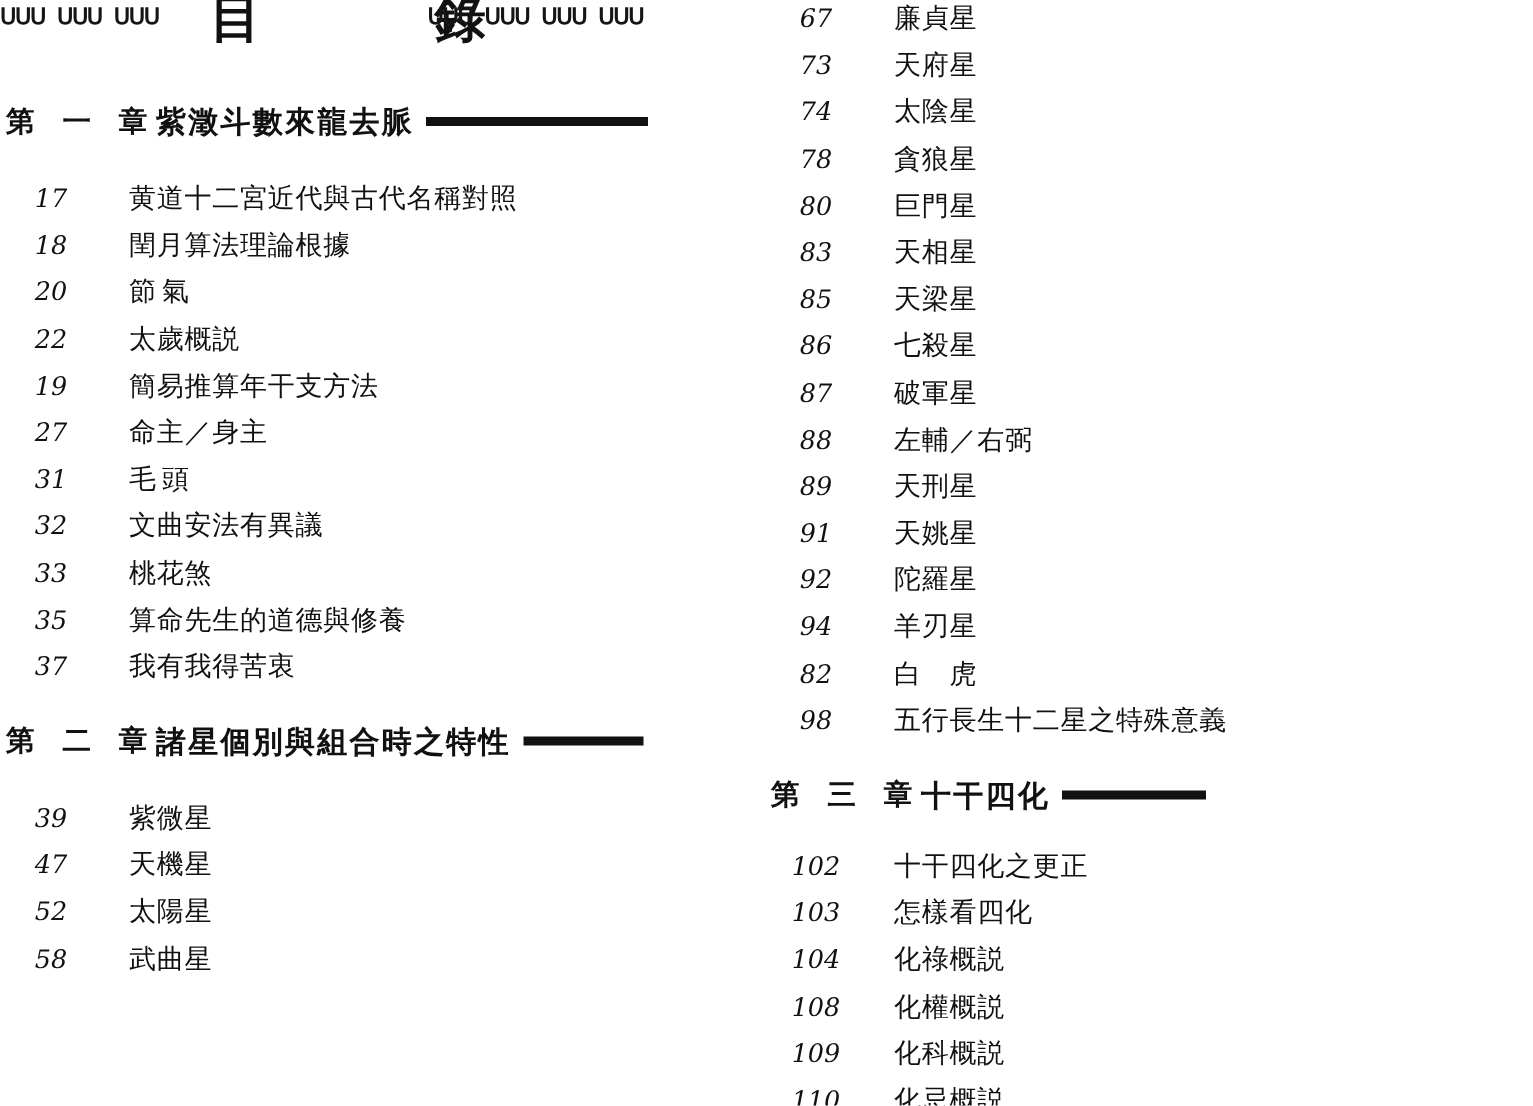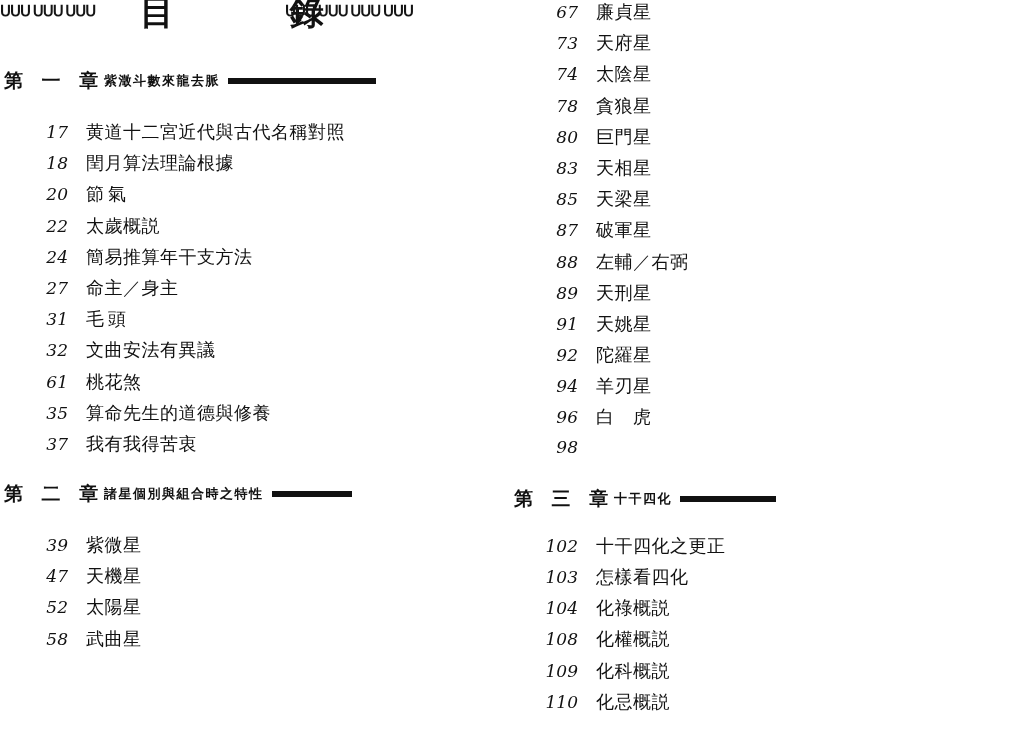--- a/index.html
+++ b/index.html
@@ -31,21 +31,21 @@
   .title-row {
     position: absolute;
     left: 0;
     top: 0;
     width: 500px;
     height: 40px;
   }
   .title-ornament {
     position: absolute;
     top: 2px;
-    font-family: Liberation Serif, serif;
+    font-family: Liberation Mono, monospace;
     font-size: 15px;
     letter-spacing: -1px;
     color: #151515;
     white-space: nowrap;
     font-weight: bold;
   }
   .title-ornament.left { left: 0px; }
   .title-ornament.right { left: 285px; }
   .title-text {
     position: absolute;
@@ -60,21 +60,21 @@
 
   
   .entry {
     position: relative;
     display: flex;
     align-items: baseline;
     height: 31.2px;
   }
   .entry .pg {
     width: 86px;
-    text-align: right;
+    text-align: center;
     padding-right: 18px;
     font-style: italic;
     font-size: 17px;
     font-family: "DejaVu Serif", "Liberation Serif", serif;
     box-sizing: border-box;
   }
   .entry .txt {
     font-size: 18px;
     letter-spacing: 0.5px;
     white-space: nowrap;
@@ -93,21 +93,21 @@
   .chapter .ch-label {
     width: 104px;
     font-size: 19px;
     letter-spacing: 6px;
     white-space: nowrap;
     padding-left: 4px;
     box-sizing: border-box;
     font-family: "DejaVu Serif", "Liberation Serif", serif;
   }
   .chapter .ch-title {
-    font-size: 13px;
+    font-size: 20px;
     letter-spacing: 1.5px;
     white-space: nowrap;
     font-family: Liberation Serif, serif;
     font-weight: bold;
   }
   .chapter .ch-rule {
     margin-left: 8px;
     height: 6px;
     background: #111111;
     flex: 0 0 auto;
@@ -158,37 +158,37 @@
       </div>
       <div class="entry wide-gap">
         <span class="pg">20</span>
         <span class="txt">節氣</span>
       </div>
       <div class="entry">
         <span class="pg">22</span>
         <span class="txt">太歲概説</span>
       </div>
       <div class="entry">
-        <span class="pg">24</span>
+        <span class="pg">19</span>
         <span class="txt">簡易推算年干支方法</span>
       </div>
       <div class="entry">
         <span class="pg">27</span>
         <span class="txt">命主／身主</span>
       </div>
       <div class="entry wide-gap">
         <span class="pg">31</span>
         <span class="txt">毛頭</span>
       </div>
       <div class="entry">
         <span class="pg">32</span>
         <span class="txt">文曲安法有異議</span>
       </div>
       <div class="entry">
-        <span class="pg">61</span>
+        <span class="pg">33</span>
         <span class="txt">桃花煞</span>
       </div>
       <div class="entry">
         <span class="pg">35</span>
         <span class="txt">算命先生的道德與修養</span>
       </div>
       <div class="entry">
         <span class="pg">37</span>
         <span class="txt">我有我得苦衷</span>
       </div>
@@ -250,20 +250,24 @@
       </div>
       <div class="entry">
         <span class="pg">83</span>
         <span class="txt">天相星</span>
       </div>
       <div class="entry">
         <span class="pg">85</span>
         <span class="txt">天梁星</span>
       </div>
       <div class="entry">
+        <span class="pg">86</span>
+        <span class="txt">七殺星</span>
+      </div>
+      <div class="entry">
         <span class="pg">87</span>
         <span class="txt">破軍星</span>
       </div>
       <div class="entry">
         <span class="pg">88</span>
         <span class="txt">左輔／右弼</span>
       </div>
       <div class="entry">
         <span class="pg">89</span>
         <span class="txt">天刑星</span>
@@ -274,25 +278,26 @@
       </div>
       <div class="entry">
         <span class="pg">92</span>
         <span class="txt">陀羅星</span>
       </div>
       <div class="entry">
         <span class="pg">94</span>
         <span class="txt">羊刃星</span>
       </div>
       <div class="entry">
-        <span class="pg">96</span>
+        <span class="pg">82</span>
         <span class="txt">白　虎</span>
       </div>
       <div class="entry">
         <span class="pg">98</span>
+        <span class="txt">五行長生十二星之特殊意義</span>
       </div>
     </div>
 
     <div class="sp-8"></div>
 
     <div class="chapter">
       <span class="ch-label">第 三 章</span>
       <span class="ch-title">十干四化</span>
       <span class="ch-rule" style="width:96px"></span>
     </div>

